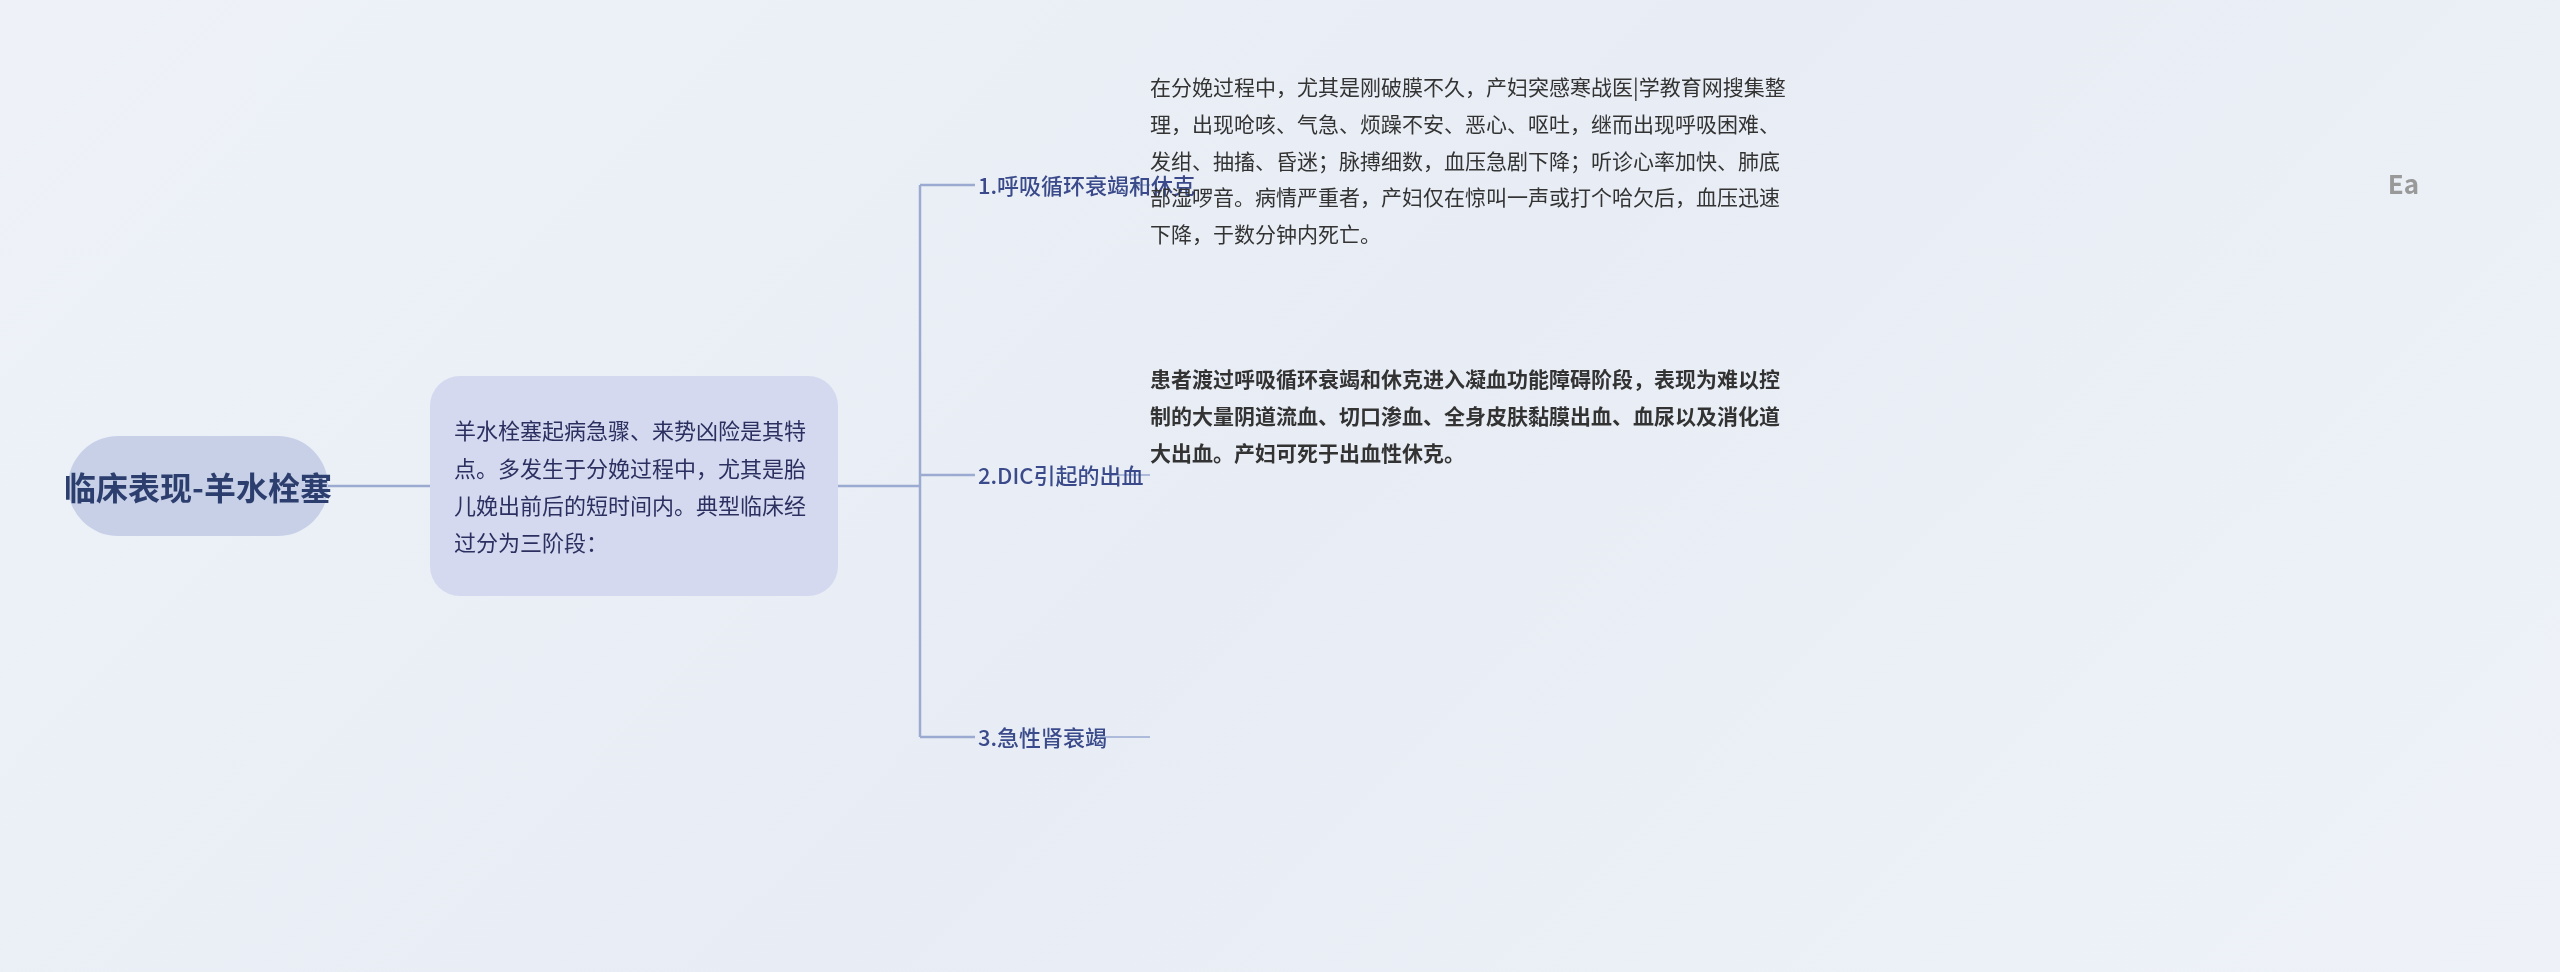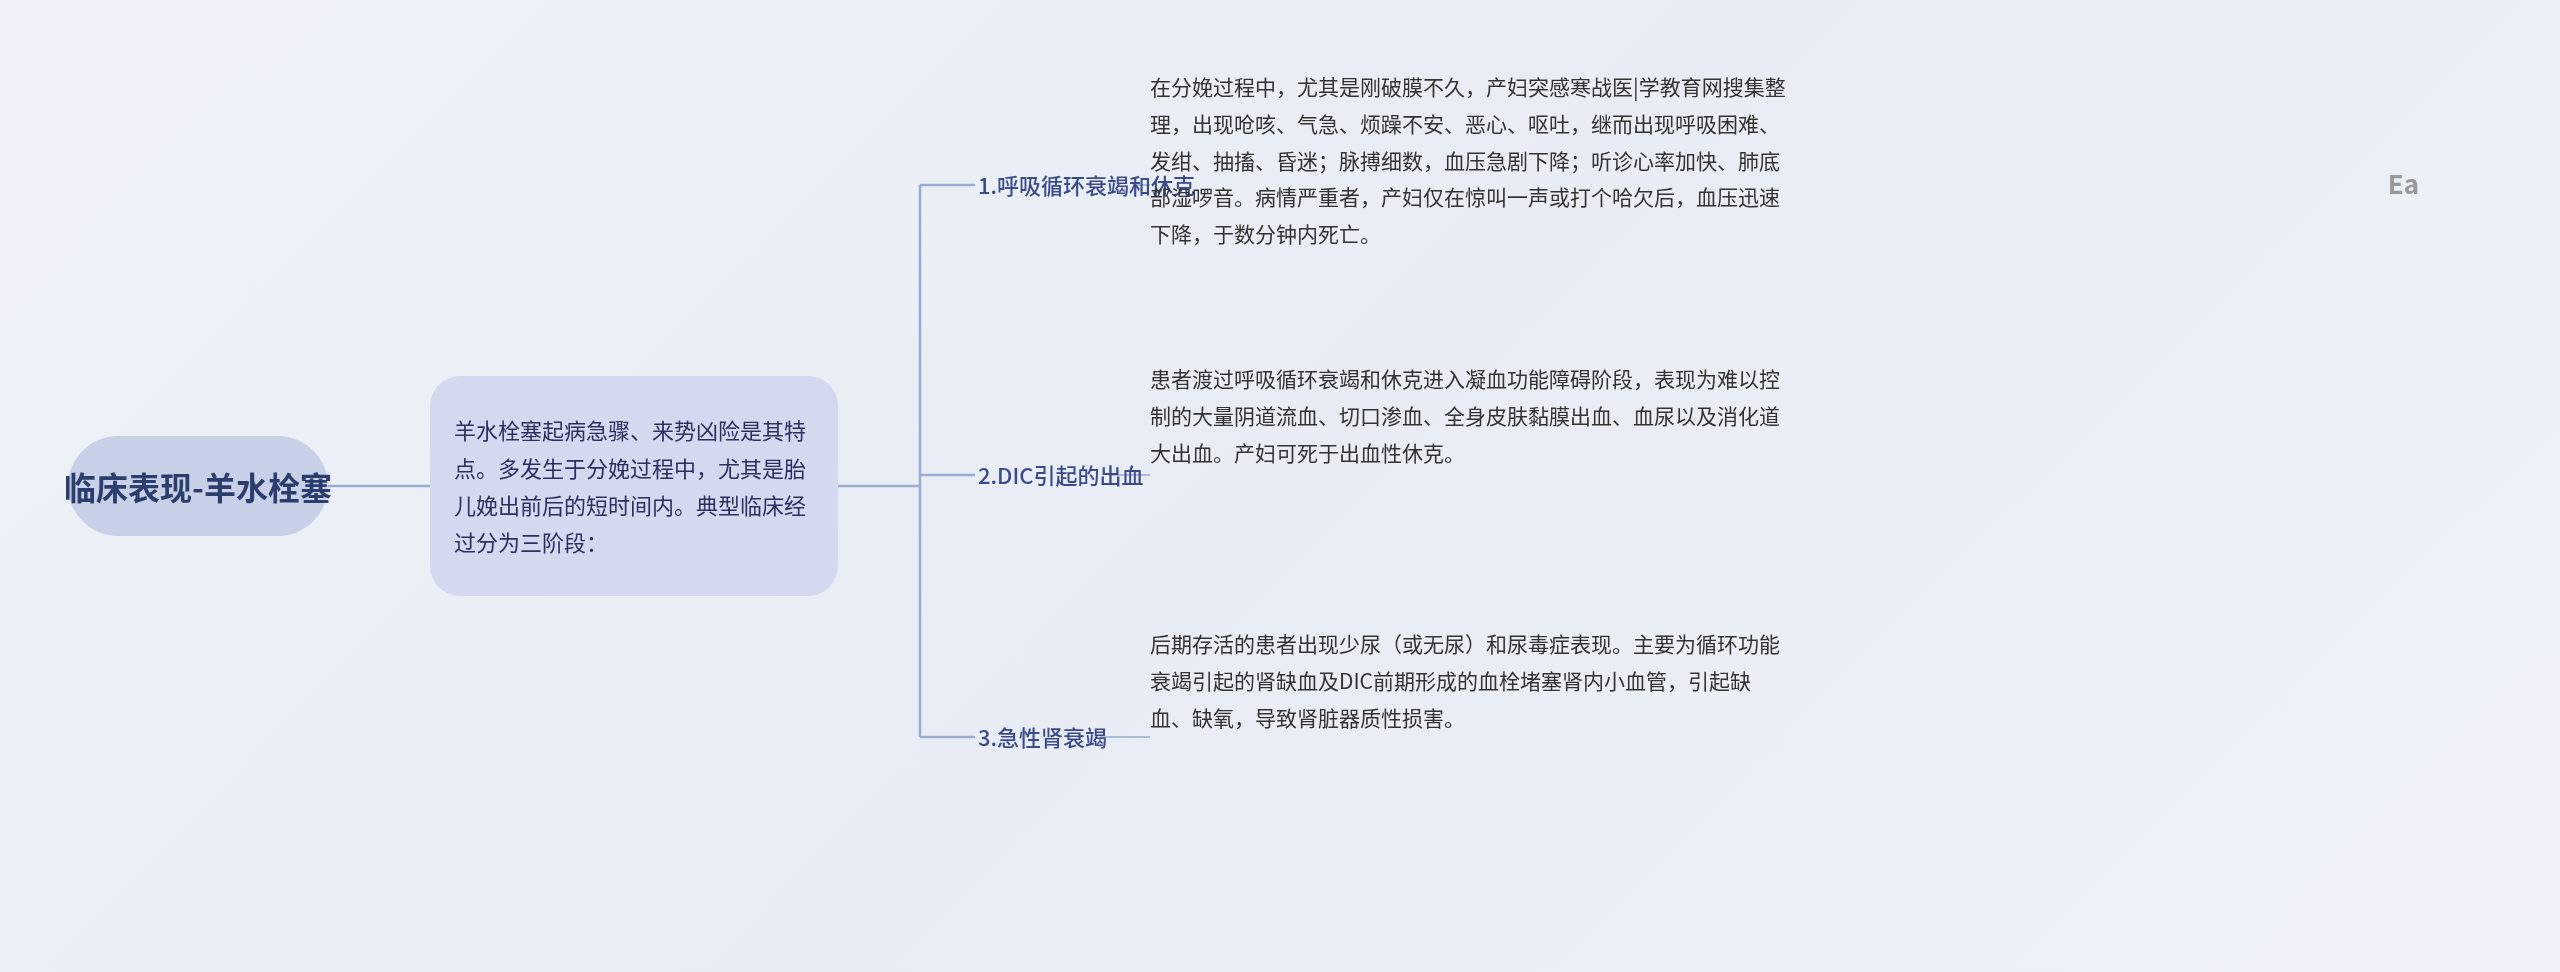--- a/index.html
+++ b/index.html
@@ -142,19 +142,18 @@
   </div>
 
   <div class="branch-label" style="left: 978px; top: 168px;">1.呼吸循环衰竭和休克</div>
 
   <div class="branch-label" style="left: 978px; top: 458px;">2.DIC引起的出血</div>
 
   <div class="branch-label" style="left: 978px; top: 720px;">3.急性肾衰竭</div>
 
   <div class="detail-box" style="left: 1150px; top: 68px;">在分娩过程中，尤其是刚破膜不久，产妇突感寒战医|学教育网搜集整理，出现呛咳、气急、烦躁不安、恶心、呕吐，继而出现呼吸困难、发绀、抽搐、昏迷；脉搏细数，血压急剧下降；听诊心率加快、肺底部湿啰音。病情严重者，产妇仅在惊叫一声或打个哈欠后，血压迅速下降，于数分钟内死亡。</div>
 
-  <div class="detail-box" style="left: 1150px; top: 360px;">患者渡过呼吸循环衰竭和休克进入凝血功能障碍阶段，表现为难以控制的大量阴道流血、切口渗血、全身皮肤黏膜出血、血尿以及消化道大出血。产妇可死于出血性休克。</div>
+  <div class="detail-box" style="left: 1150px; top: 360px; font-weight: bold;">患者渡过呼吸循环衰竭和休克进入凝血功能障碍阶段，表现为难以控制的大量阴道流血、切口渗血、全身皮肤黏膜出血、血尿以及消化道大出血。产妇可死于出血性休克。</div>
 
-  <div class="detail-box" style="left: 1150px; top: 625px;">后期存活的患者出现少尿（或无尿）和尿毒症表现。主要为循环功能衰竭引起的肾缺血及DIC前期形成的血栓堵塞肾内小血管，引起缺血、缺氧，导致肾脏器质性损害。</div>
 
   <div class="ea-label">Ea</div>
 
 </div>
 
 </body></html>

